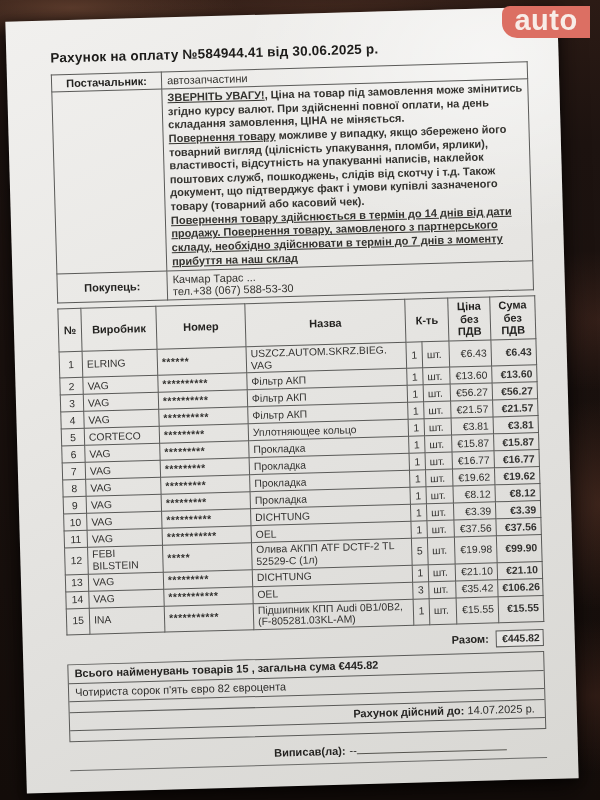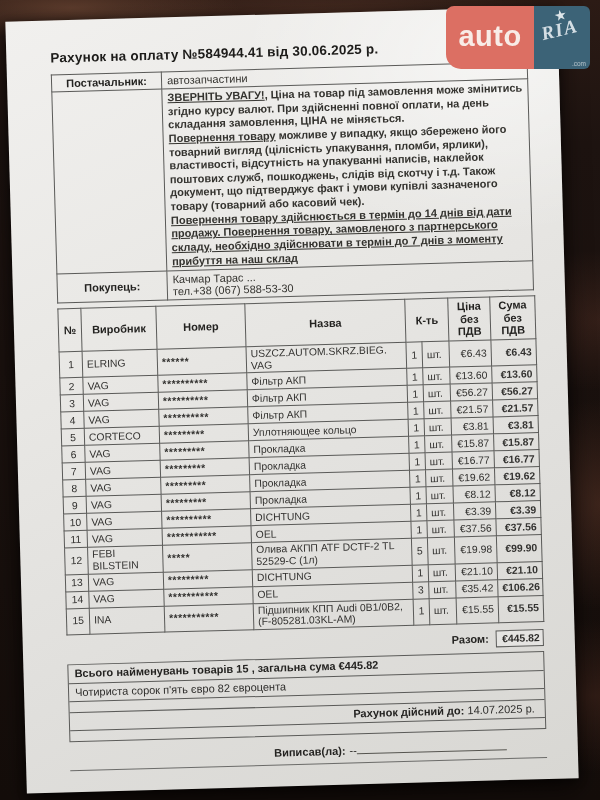--- a/index.html
+++ b/index.html
@@ -60,21 +60,21 @@
   .s-row:first-child { border-top:none; }
   .s-bold { font-weight:bold; color:#242321; }
   .s-empty { min-height:11px; padding:0; }
   .s-right { text-align:right; padding-right:10px; }
 
   .issued { width:477px; margin-top:9px; display:flex; justify-content:flex-end; align-items:baseline; padding-right:40px; border-bottom:1px solid #6b6b69; padding-bottom:6px; }
   .issued .lbl { font-size:11px; font-weight:bold; color:#242321; }
   .issued .val { font-size:11px; margin-left:4px; }
   .sig-line { display:inline-block; width:150px; border-bottom:1px solid #55544f; height:11px; }
 
-  .logo { position:absolute; top:6px; right:10px; display:flex; height:63px; z-index:6; }
+  .logo { position:absolute; top:6px; right:10px; display:flex; height:43px; z-index:6;flex-direction:column; }
   .logo-auto { width:88px; background:#dc6f63; border-radius:8px 0 0 15px; display:flex; align-items:center; justify-content:center; }
   .logo-auto span { color:#f8ece7; font-size:29px; font-weight:bold; letter-spacing:.5px; line-height:1; padding-bottom:3px; }
   .logo-ria { width:56px; background:#3c6377; border-radius:0 6px 6px 0; position:relative; overflow:hidden; }
   .logo-ria .star { position:absolute; top:1px; left:20px; font-size:14px; color:#dde6ea; transform:rotate(-12deg); }
   .logo-ria .ria { position:absolute; top:13px; left:7px; font-size:19px; font-weight:bold; font-style:italic; letter-spacing:1.5px; color:#d4dee4; transform:rotate(-14deg); font-family:"Liberation Serif", serif; }
   .logo-ria .com { position:absolute; bottom:2px; right:4px; font-size:6.5px; color:#b6c4cb; }
 </style>
 </head>
 <body>
 

